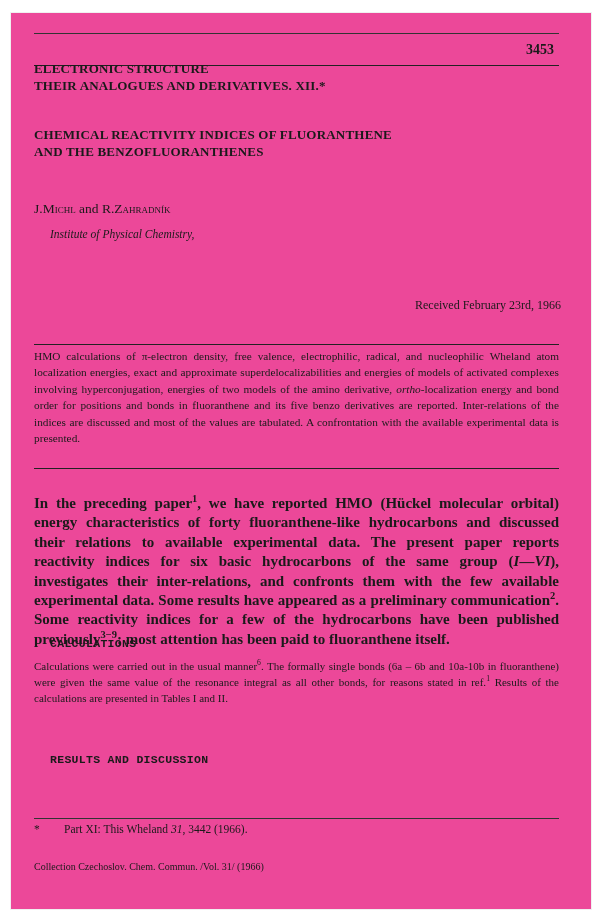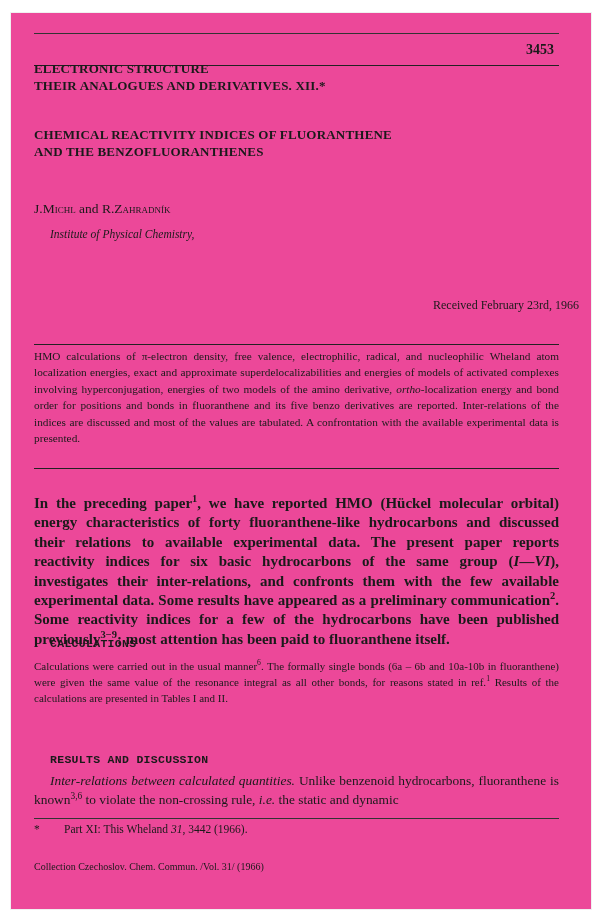--- a/index.html
+++ b/index.html
@@ -71,41 +71,38 @@
     <div>AND THE BENZOFLUORANTHENES</div>
   </div>
 
   <div class="abs authors" style="left:23px; top:188px;">
     <span>J.</span><span class="sc">Michl</span><span> and </span><span>R.</span><span class="sc">Zahradník</span>
   </div>
   <div class="abs affil" style="left:39px; top:204px;margin-top:9px;">
     <div>Institute of Physical Chemistry,</div>
   </div>
 
-  <div class="abs received" style="right:12px; top:285px;">Received February 23rd, 1966</div>
+  <div class="abs received" style="right:30px; top:285px;">Received February 23rd, 1966</div>
 
   <div class="rule" style="left:23px; top:331px; width:525px;"></div>
   <div class="abs abstract" style="left:23px; top:335px; width:525px;">
     <span>HMO calculations of π-electron density, free valence, electrophilic, radical, and nucleophilic Wheland atom localization energies, exact and approximate superdelocalizabilities and energies of models of activated complexes involving hyperconjugation, energies of two models of the amino derivative, </span><i>ortho</i><span>-localization energy and bond order for positions and bonds in fluoranthene and its five benzo derivatives are reported. Inter-relations of the indices are discussed and most of the values are tabulated. A confrontation with the available experimental data is presented.</span>
   </div>
   <div class="rule" style="left:23px; top:455px; width:525px;"></div>
 
   <div class="abs body1" style="left:23px; top:481px; width:525px;">
     <span>In the preceding paper</span><sup>1</sup><span>, we have reported HMO (Hückel molecular orbital) energy characteristics of forty fluoranthene-like hydrocarbons and discussed their relations to available experimental data. The present paper reports reactivity indices for six basic hydrocarbons of the same group (</span><i>I—VI</i><span>), investigates their inter-relations, and confronts them with the few available experimental data. Some results have appeared as a preliminary communication</span><sup>2</sup><span>. Some reactivity indices for a few of the hydrocarbons have been published previously</span><sup>3−9</sup><span>; most attention has been paid to fluoranthene itself.</span>
   </div>
 
   <div class="abs h-section" style="left:39px; top:624px;">CALCULATIONS</div>
   <div class="abs calc-text" style="left:23px; top:645px; width:525px;">
     <span>Calculations were carried out in the usual manner</span><sup>6</sup><span>. The formally single bonds (6a – 6b and 10a-10b in fluoranthene) were given the same value of the resonance integral as all other bonds, for reasons stated in ref.</span><sup>1</sup><span> Results of the calculations are presented in Tables I and II.</span>
   </div>
 
   <div class="abs h-section" style="left:39px; top:740px;">RESULTS AND DISCUSSION</div>
-  <div class="abs results-text" style="left:23px; top:758px; width:525px;">
-    <span style="display:inline-block; width:16px;"></span><i>Inter-relations between calculated quantities.</i><span> Unlike benzenoid hydrocarbons, fluoranthene is known</span><sup>3,6</sup><span> to violate the non-crossing rule, </span><i>i.e.</i><span> the static and dynamic</span>
-  </div>
 
   <div class="rule thin" style="left:23px; top:805px; width:525px;"></div>
   <div class="abs footnote" style="left:23px; top:810px;">
     <span class="star">*</span><span>Part XI: This Wheland </span><i>31</i><span>, 3442 (1966).</span>
   </div>
 
   <div class="abs journal" style="left:23px; top:848px;">Collection Czechoslov. Chem. Commun. /Vol. 31/ (1966)</div>
 </div>
 
 </body></html>

